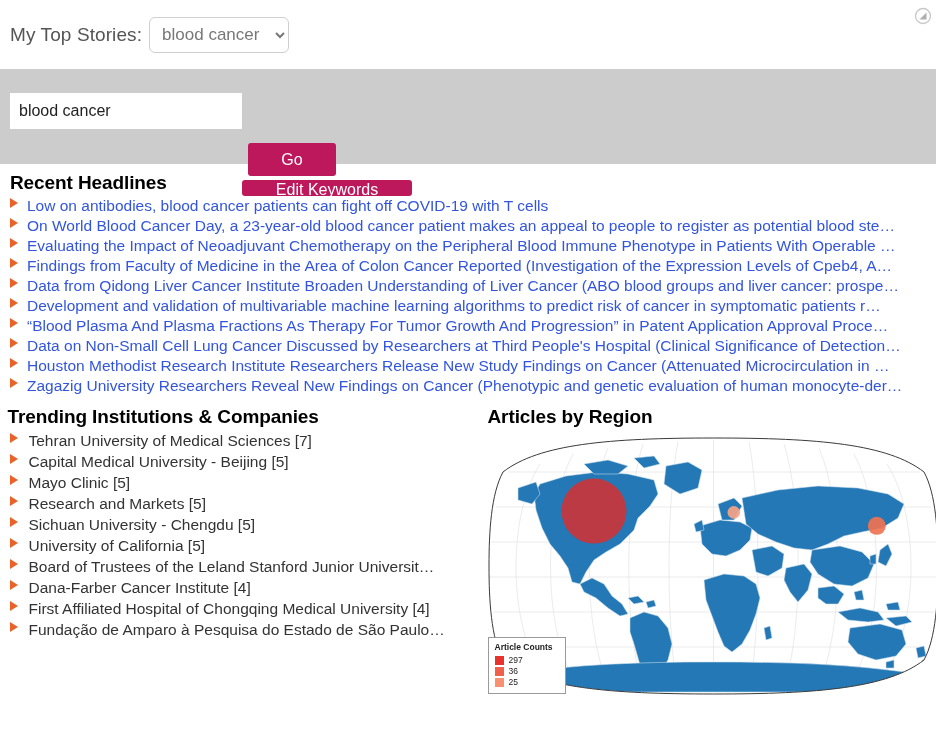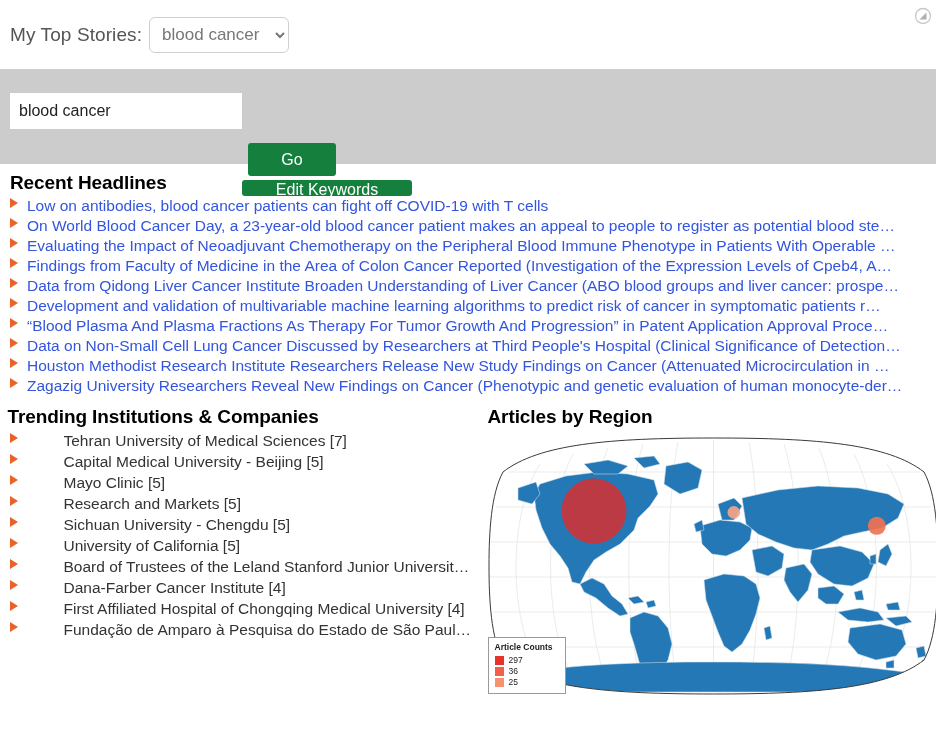--- a/index.html
+++ b/index.html
@@ -60,21 +60,21 @@
     width: 232px; height: 36px;
     border: 1px solid #ffffff;
     background: #ffffff;
     font-family: "Liberation Sans", sans-serif;
     font-size: 16px;
     color: #222222;
     padding: 0 8px;
     border-radius: 0;
   }
   .blue-btn {
-    background: #15803d;
+    background: #be185d;
     color: #ffffff;
     border: none;
     border-radius: 3px;
     font-family: "Liberation Sans", sans-serif;
     font-size: 16px;
     cursor: pointer;
     text-align: center;
   }
   #go-button {
     position: absolute;
@@ -128,21 +128,21 @@
   
   #bottom {
     display: flex;
     padding-left: 10px;
     margin-top: 10px;
     justify-content: center;
   }
   #left-col { width: 470px; flex: 0 0 470px; }
   #right-col { flex: 1 1 auto; padding-left: 10px; }
 
-  #institution-list li { padding: 1.5px 0; gap: 35px; }
+  #institution-list li { padding: 1.5px 0; }
   #institution-list .inst-label {
     color: #333333;
     font-size: 15.5px;
     overflow: hidden;
     text-overflow: ellipsis;
     white-space: nowrap;
     max-width: 425px;
     display: block;
   }
   #institution-list .arrow { margin-right: 11px; margin-left: 2px; }

